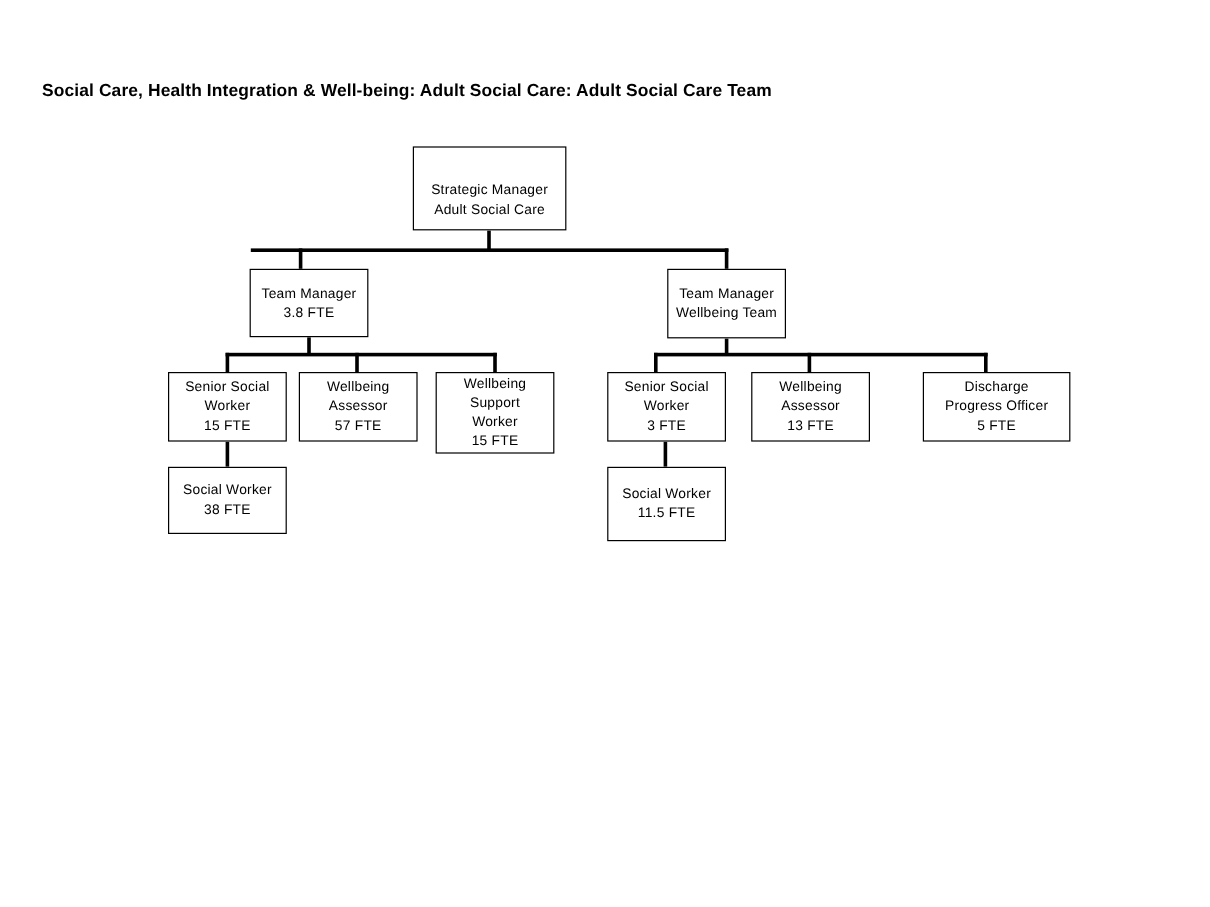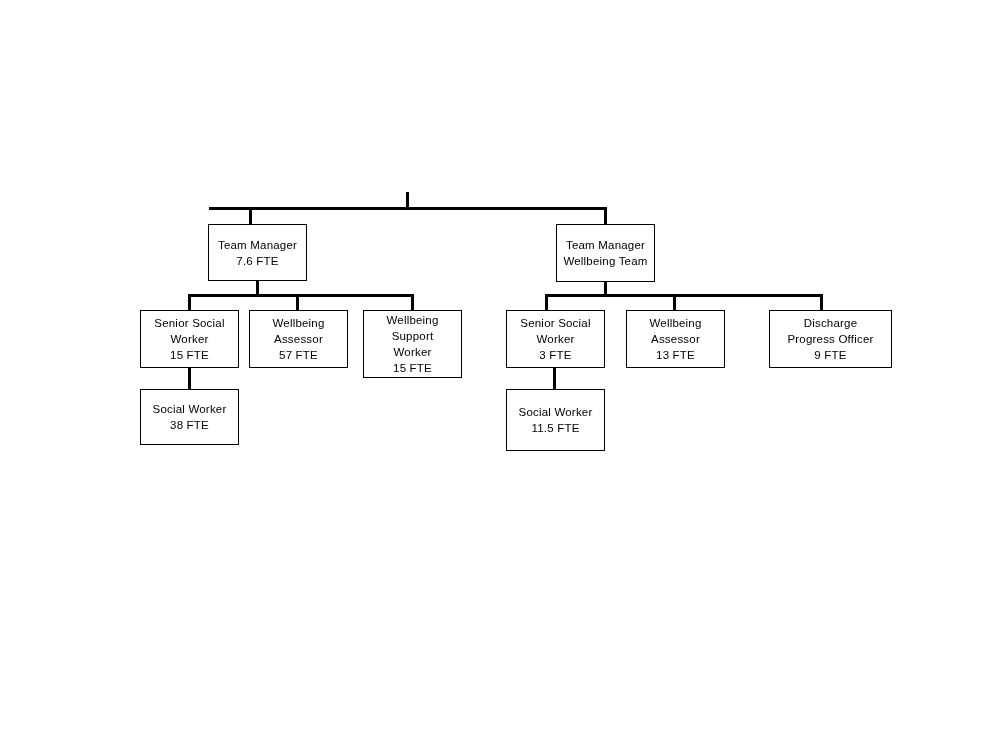--- a/index.html
+++ b/index.html
@@ -59,20 +59,21 @@
     position: absolute;
     height: 3px;
     background: #000000;
   }
 </style>
 </head>
 <body>
 
 <div id="page">
 
+  <div id="chart-title">Social Care, Health Integration &amp; Well-being: Adult Social Care: Adult Social Care Team</div>
 
   <div class="conn-v" style="left:406px; top:192px; height:18px;"></div>
 
   <div class="conn-h" style="left:209px; top:207px; width:398px;"></div>
 
   <div class="conn-v" style="left:249px; top:207px; height:18px;"></div>
 
   <div class="conn-v" style="left:604px; top:207px; height:18px;"></div>
 
   <div class="conn-v" style="left:256px; top:281px; height:14px;"></div>
@@ -84,24 +85,28 @@
   <div class="conn-v" style="left:188px; top:368px; height:21px;"></div>
 
   <div class="conn-v" style="left:604px; top:282px; height:13px;"></div>
   <div class="conn-h" style="left:545px; top:294px; width:278px;"></div>
   <div class="conn-v" style="left:545px; top:294px; height:17px;"></div>
   <div class="conn-v" style="left:673px; top:294px; height:17px;"></div>
   <div class="conn-v" style="left:820px; top:294px; height:17px;"></div>
 
   <div class="conn-v" style="left:553px; top:368px; height:21px;"></div>
 
+  <div class="node" style="left:344px; top:122px; width:128px; height:70px; justify-content:flex-end; padding-bottom:8px;">
+    <span class="line">Strategic  Manager</span>
+    <span class="line">Adult Social  Care</span>
+  </div>
 
   <div class="node" style="left:208px; top:224px; width:99px; height:57px;">
     <span class="line">Team Manager</span>
-    <span class="line">7.6 FTE</span>
+    <span class="line">3.8 FTE</span>
   </div>
 
   <div class="node" style="left:556px; top:224px; width:99px; height:58px;">
     <span class="line">Team Manager</span>
     <span class="line">Wellbeing Team</span>
   </div>
 
   <div class="node" style="left:140px; top:310px; width:99px; height:58px;">
     <span class="line">Senior Social</span>
     <span class="line">Worker</span>
@@ -134,21 +139,21 @@
 
   <div class="node" style="left:626px; top:310px; width:99px; height:58px;">
     <span class="line">Wellbeing</span>
     <span class="line">Assessor</span>
     <span class="line">13 FTE</span>
   </div>
 
   <div class="node" style="left:769px; top:310px; width:123px; height:58px;">
     <span class="line">Discharge</span>
     <span class="line">Progress  Officer</span>
-    <span class="line">9 FTE</span>
+    <span class="line">5 FTE</span>
   </div>
 
   <div class="node" style="left:506px; top:389px; width:99px; height:62px;">
     <span class="line">Social Worker</span>
     <span class="line">11.5 FTE</span>
   </div>
 
 </div>
 
 </body></html>

